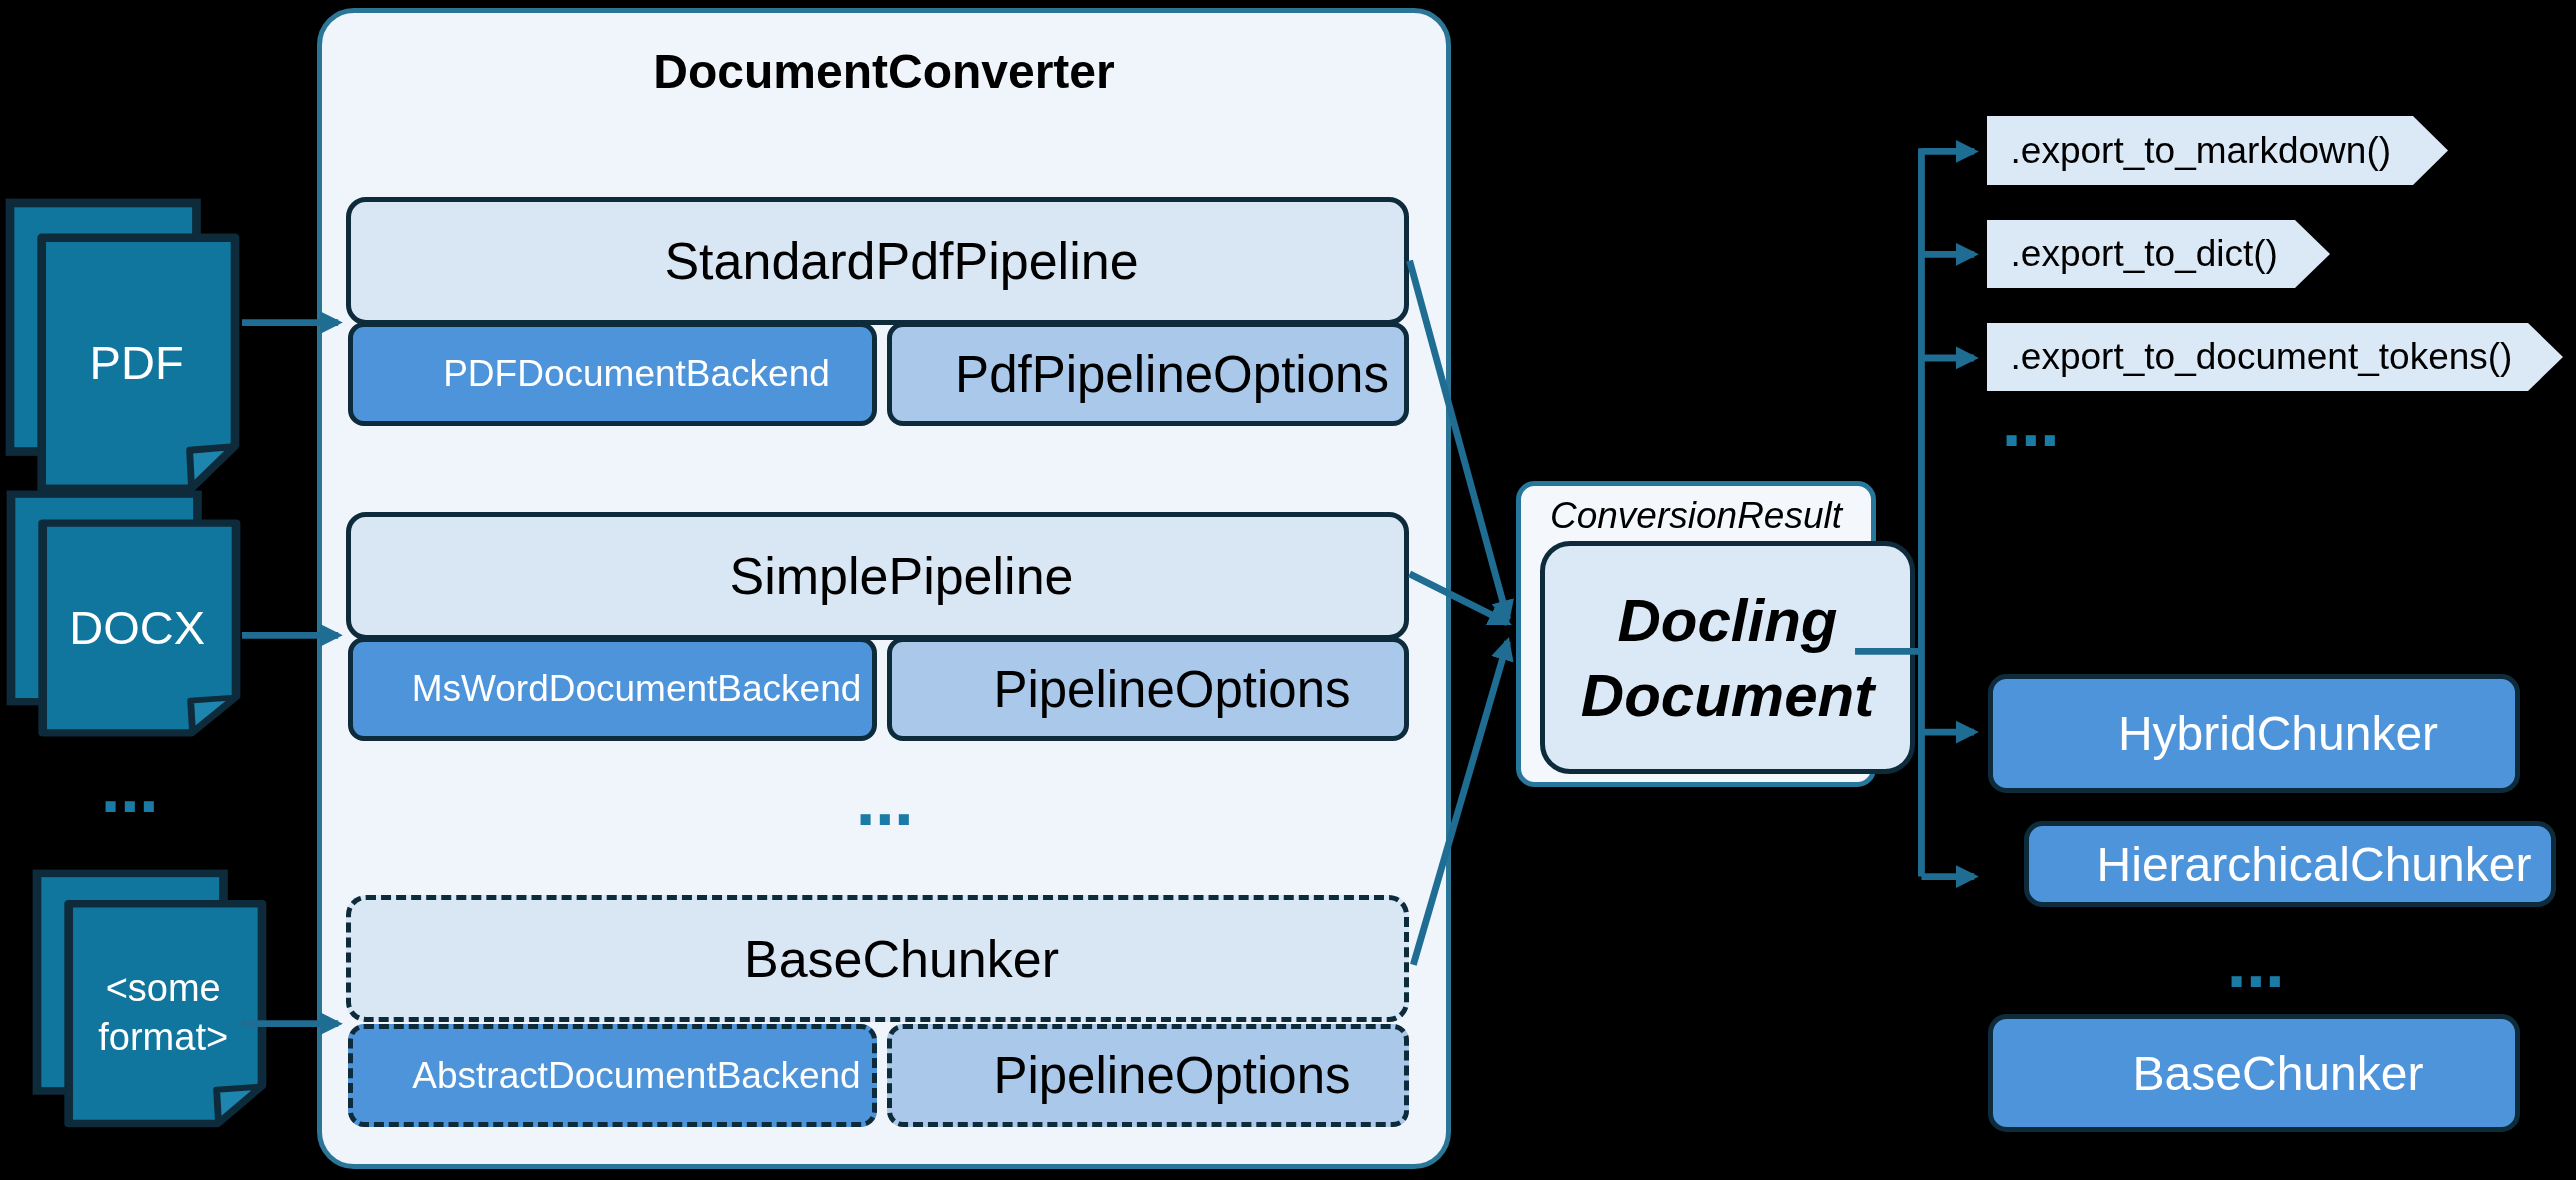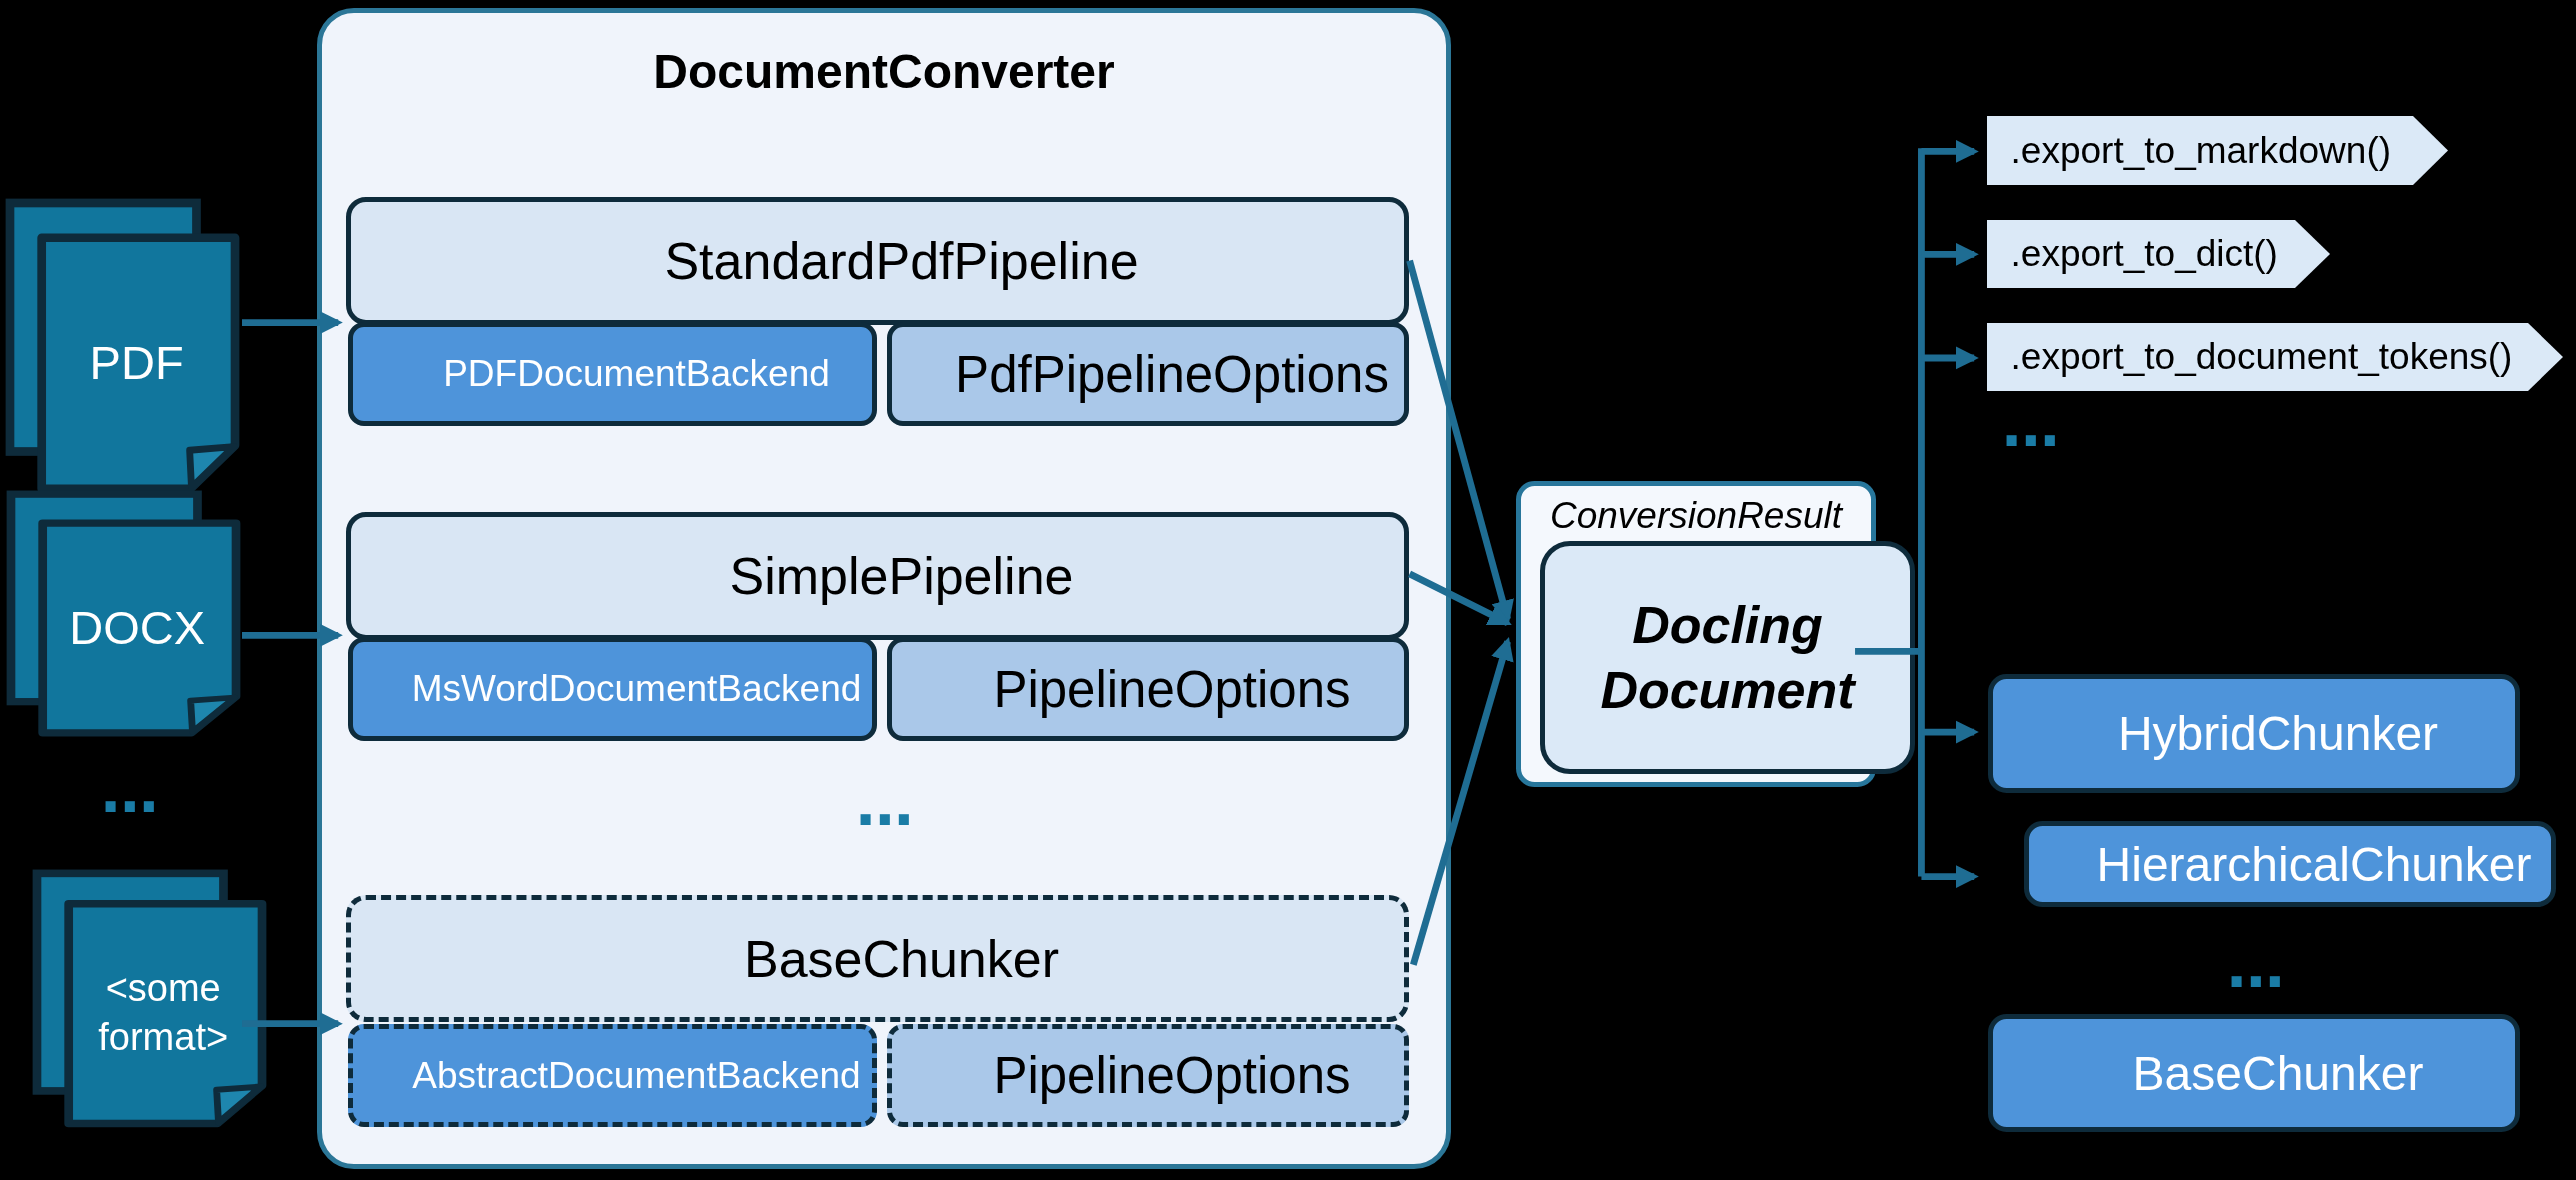--- a/index.html
+++ b/index.html
@@ -28,21 +28,21 @@
 
   
   .dots{position:absolute;width:99px;text-align:center;color:#1a7ca6;
         font-family:"DejaVu Sans",sans-serif;font-weight:bold;font-size:57px;
         line-height:57px;letter-spacing:-2.5px;z-index:3;}
 
   
   .result-box{background:#f4f8fd;border:5.6px solid #27769b;border-radius:18.6px;z-index:2;}
   .result-label{position:absolute;left:0;right:0;top:8.7px;text-align:center;font-size:37px;color:#000;}
   .docling{position:absolute;background:#dbe9f7;border:5.6px solid #0e2b3b;border-radius:30px;
-           font-size:52px;font-weight:bold;color:#000;display:flex;align-items:center;
+           font-size:60px;font-weight:bold;color:#000;display:flex;align-items:center;
            justify-content:center;text-align:center;line-height:1.25;padding:0 25px;}
 
   
   .export-tag{background:#dbe9f7;color:#000;font-size:37px;display:flex;align-items:center;
               padding-left:23.6px;z-index:2;
               clip-path:polygon(0 0, calc(100% - 35px) 0, 100% 50%, calc(100% - 35px) 100%, 0 100%);}
 
   
   .chunker{background:#4e94da;border:5.6px solid #0e2b3b;border-radius:18.6px;
            color:#fff;font-size:48px;z-index:2;}

